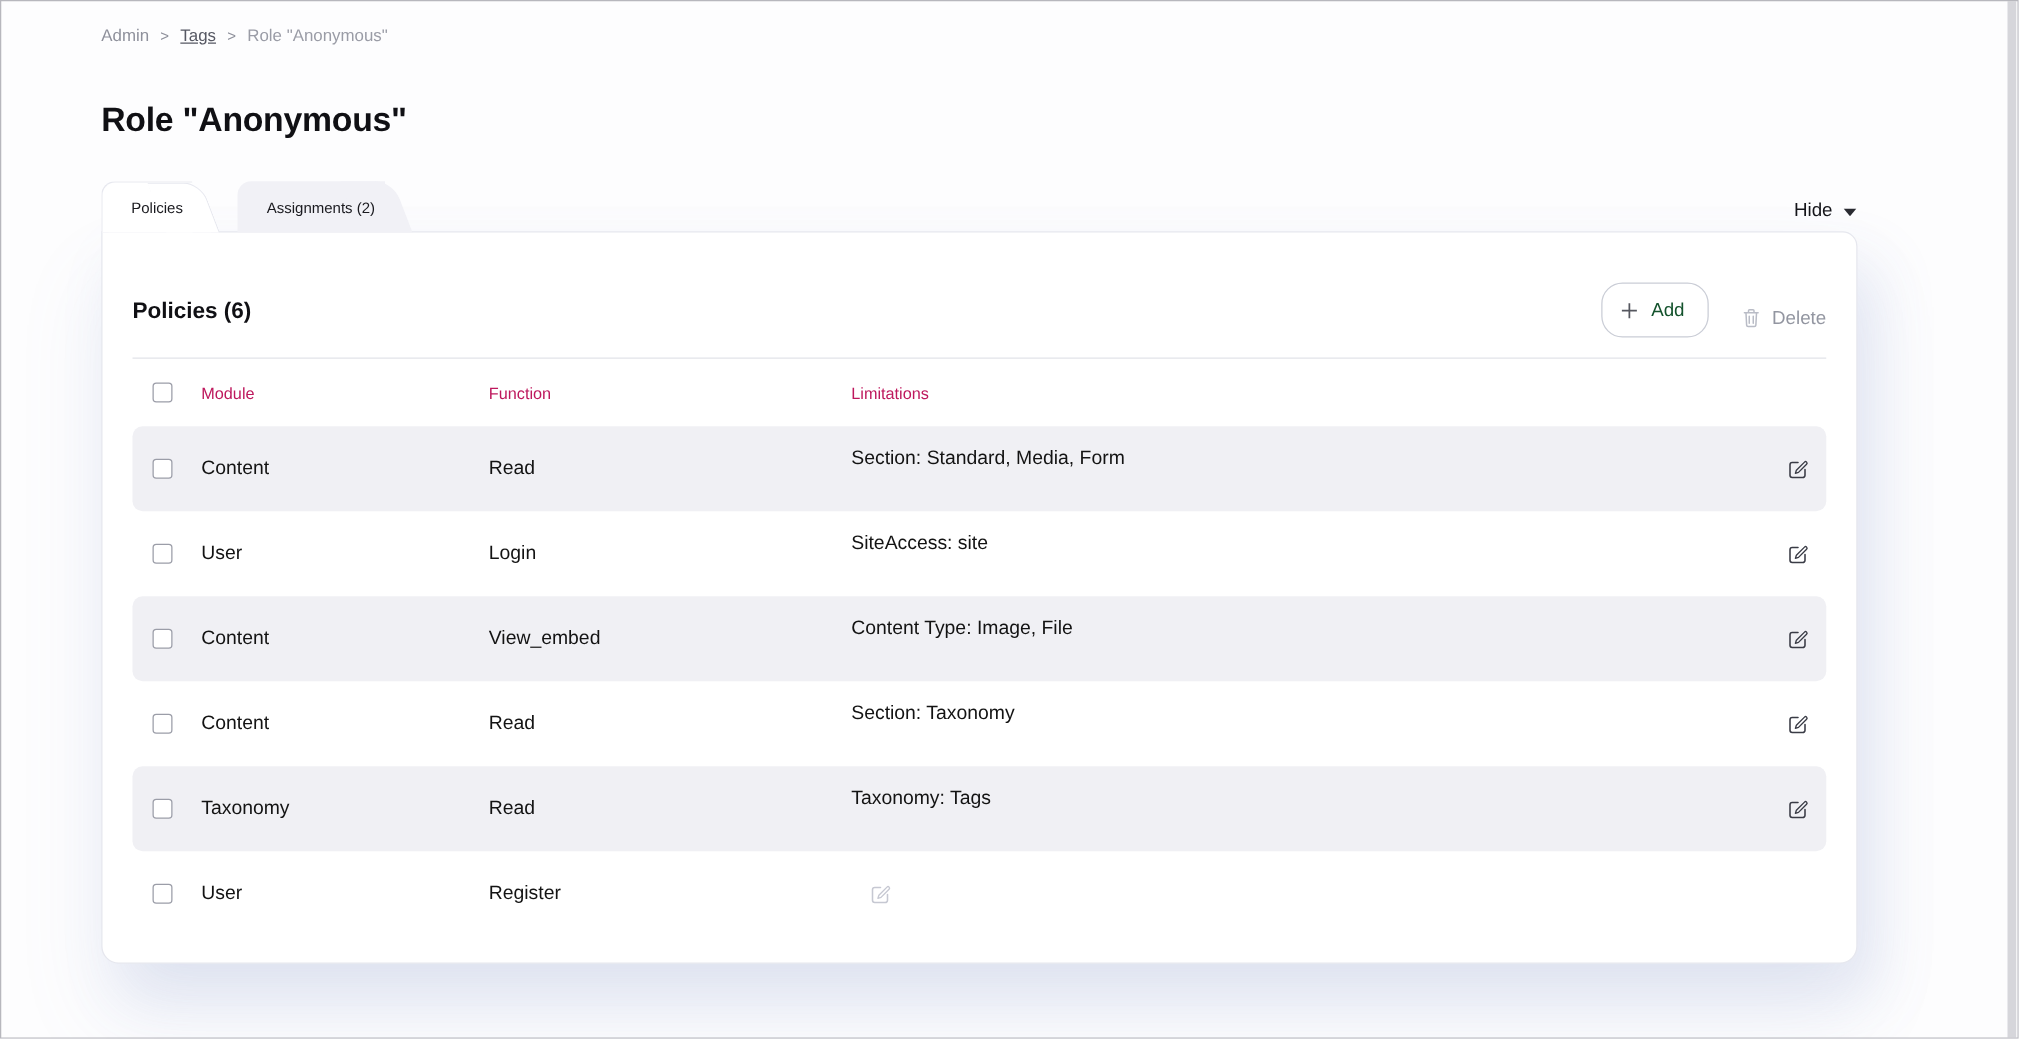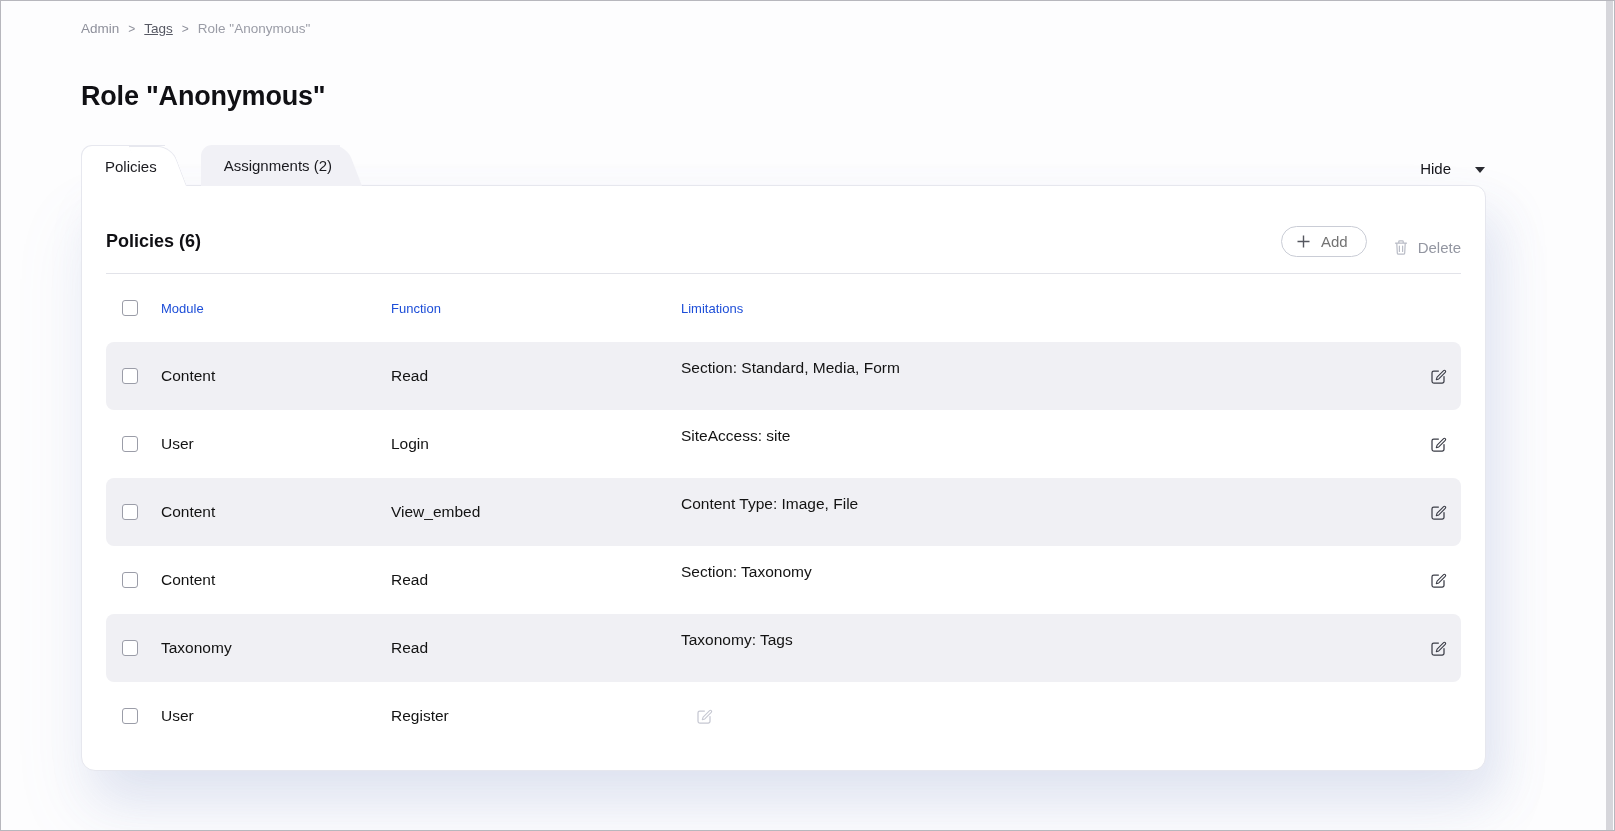--- a/index.html
+++ b/index.html
@@ -40,39 +40,39 @@
 
   
   .tabs {
     position:absolute; left:81px; top:145px; height:41px;
     display:flex; z-index:10;
   }
   .tab {
     position:relative; height:41px;
     display:flex; align-items:center;
     padding:0 8px 0 23px;
-    font-size:15px; color:#1a1a1f;
+    font-size:12px; color:#1a1a1f;
     border-top-left-radius:11px;
     cursor:pointer;
   }
   .tab .tab-label { position:relative; z-index:2; }
   .tab::after {
     content:""; position:absolute; top:0; bottom:0; right:-22px; width:42px;
     transform:skewX(21deg); transform-origin:bottom left;
     border-top-right-radius:14px;
   }
   .tab-active { background:#ffffff; border-top:1px solid #e7e8ef; border-left:1px solid #e7e8ef; margin-bottom:-1px; }
   .tab-active::after { background:#ffffff; border-top:1px solid #e7e8ef; border-right:1px solid #e7e8ef; }
   .tab-inactive { background:#f1f1f6; margin-left:36px; }
   .tab-inactive::after { background:#f1f1f6; }
 
   
   .hide-toggle {
     position:absolute; top:160px; right:130px;
-    display:flex; align-items:center; gap:24px;
+    display:flex; align-items:center; gap:9px;
     font-size:15px; color:#15151a; cursor:pointer; z-index:11;
   }
   .caret-down {
     width:0; height:0; border-left:5.5px solid transparent; border-right:5.5px solid transparent;
     border-top:6px solid #2a2b31; margin-top:2px;
   }
 
   
   .panel {
     position:absolute; left:81px; top:185px; width:1405px; height:586px;
@@ -83,35 +83,35 @@
     z-index:5;
   }
   .panel-head {
     display:flex; align-items:center; justify-content:space-between;
     padding:40px 24px 16px 24px;
   }
   .panel-heading { font-size:18px; font-weight:700; color:#101014; }
   .panel-actions { display:flex; align-items:center; gap:26px; }
   .btn-add {
     display:flex; align-items:center; gap:10px;
-    height:31px; padding:0 18px 0 14px;
+    height:44px; padding:0 18px 0 14px;
     background:#ffffff; border:1px solid #cacdd6; border-radius:17px;
-    font-size:15px; color:#737373; cursor:pointer;
+    font-size:15px; color:#14532d; cursor:pointer;
   }
   .btn-delete {
     display:flex; align-items:center; gap:9px;
     font-size:15px; color:#9396a1; background:none; border:none; cursor:default;margin-top:12px;
   }
 
   
   .table-wrap { padding:0 24px; }
   .thead {
-    display:flex; align-items:center; height:69px;
+    display:flex; align-items:center; height:55px;
     border-top:1px solid #e2e3e9;
-    font-size:13px; color:#1d4ed8;
+    font-size:13px; color:#be185d;
     padding-left:16px;
   }
   .trow {
     display:flex; align-items:center; height:68px;
     padding-left:16px; border-radius:8px;
     font-size:15.5px; color:#131313;
   }
   .trow.striped { background:#f0f0f4; }
   .cell-check { width:39px; display:flex; align-items:center; }
   .cell-module { width:230px; }

